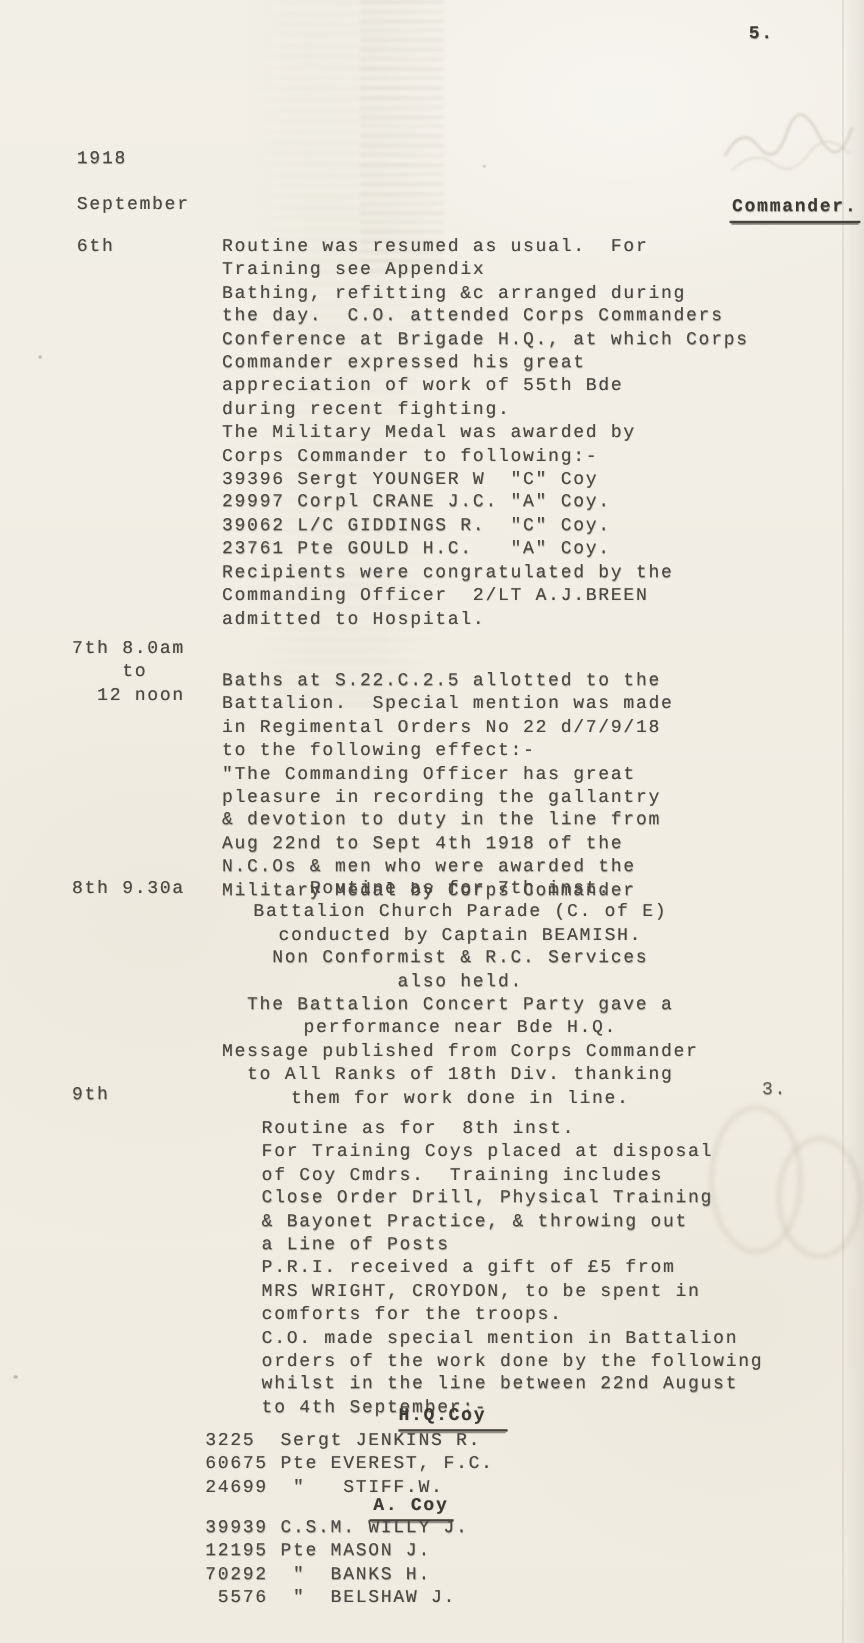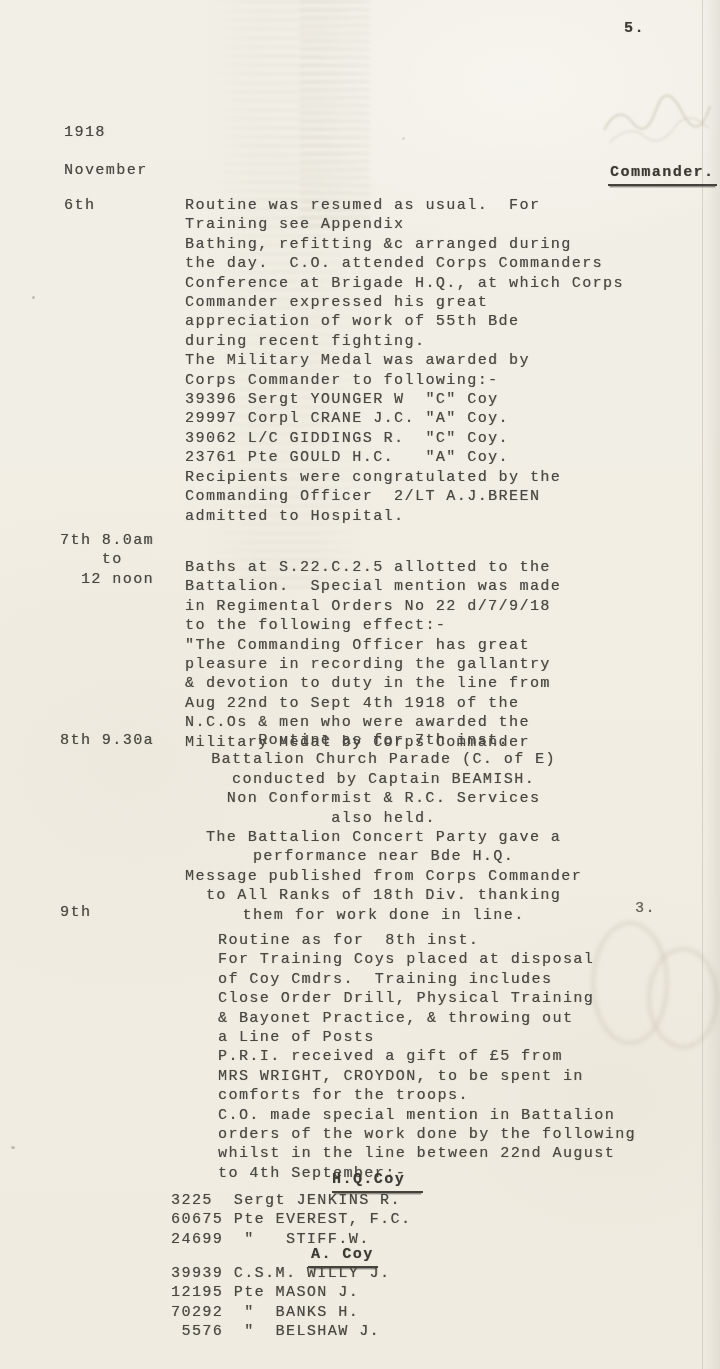--- a/index.html
+++ b/index.html
@@ -112,21 +112,21 @@
   </svg>
   <div class="stamp-ring ring-1"></div>
   <div class="stamp-ring ring-2"></div>
   <div class="speck speck-a"></div>
   <div class="speck speck-b"></div>
   <div class="speck speck-c"></div>
   <div class="page-edge"></div>
 
   <div class="txt dark" style="left:624px; top:19px;">5.</div>
   <div class="txt" style="left:64px; top:123px;">1918</div>
-  <div class="txt" style="left:64px; top:161px;">November</div>
+  <div class="txt" style="left:64px; top:161px;">September</div>
   <div class="txt dark u-heavy" style="left:608px; top:163px; padding-left:2px; padding-right:2px;">Commander.</div>
 
   <div class="txt" style="left:64px; top:196px;">6th</div>
   <div class="txt" style="left:185px; top:196px;">Routine was resumed as usual.  For
 Training see Appendix
 Bathing, refitting &amp;c arranged during
 the day.  C.O. attended Corps Commanders
 Conference at Brigade H.Q., at which Corps
 Commander expressed his great
 appreciation of work of 55th Bde

